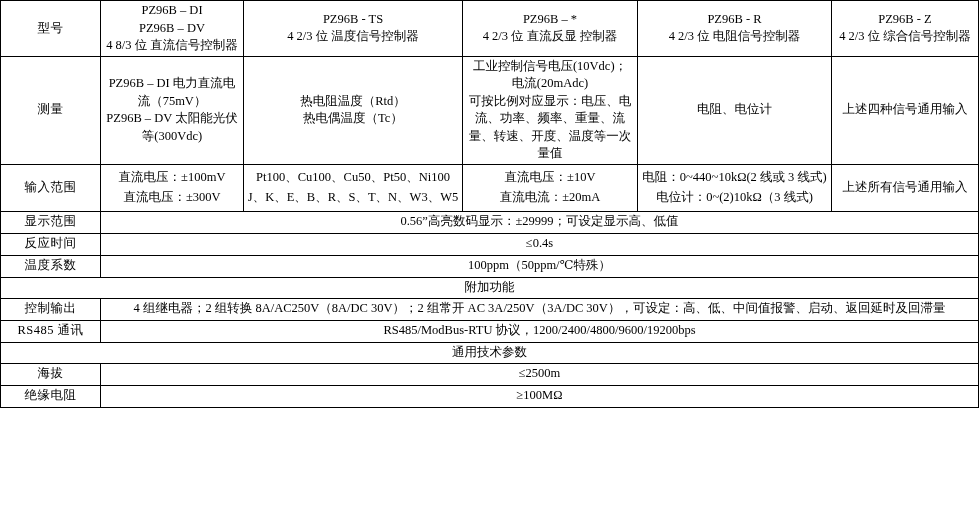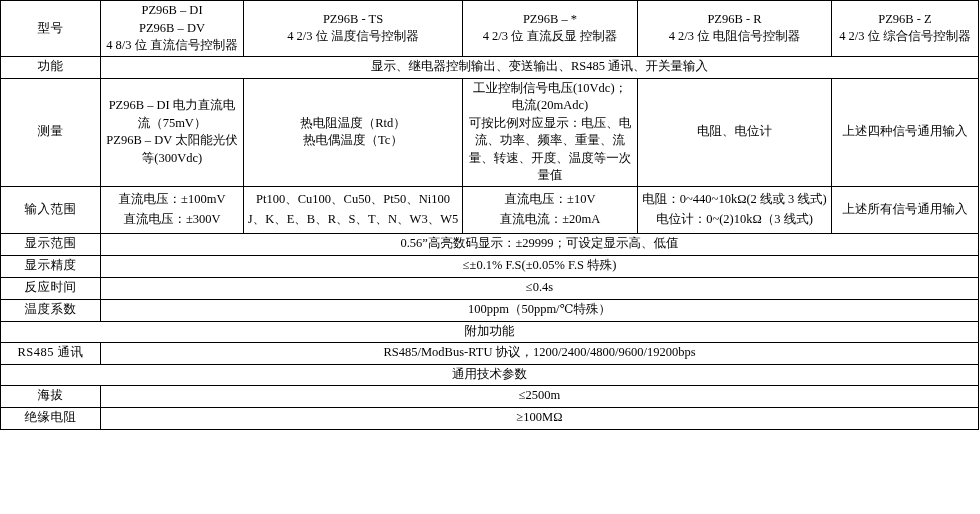--- a/index.html
+++ b/index.html
@@ -67,24 +67,20 @@
     <td class="tight">
       <div>PZ96B - R</div>
       <div>4 2/3 位  电阻信号控制器</div>
     </td>
     <td class="tight">
       <div>PZ96B - Z</div>
       <div>4 2/3 位  综合信号控制器</div>
     </td>
   </tr>
 
-  <tr class="r-thin">
-    <td class="lbl">功能</td>
-    <td colspan="5">显示、继电器控制输出、变送输出、RS485 通讯、开关量输入</td>
-  </tr>
 
   <tr class="r-measure">
     <td class="lbl">测量</td>
     <td class="tight">
       <div>PZ96B – DI 电力直流电流（75mV）</div>
       <div>PZ96B – DV 太阳能光伏等(300Vdc)</div>
     </td>
     <td class="tight">
       <div>热电阻温度（Rtd）</div>
       <div>热电偶温度（Tc）</div>
@@ -117,40 +113,40 @@
       <div>电位计：0~(2)10kΩ（3 线式)</div>
     </td>
     <td>上述所有信号通用输入</td>
   </tr>
 
   <tr class="r-thin">
     <td class="lbl">显示范围</td>
     <td colspan="5">0.56”高亮数码显示：±29999；可设定显示高、低值</td>
   </tr>
 
-  <tr class="r-thin">
-    <td class="lbl">显示精度</td>
-    <td colspan="5">≤±0.1% F.S(±0.05% F.S 特殊)</td>
-  </tr>
 
   <tr class="r-thin">
     <td class="lbl">反应时间</td>
     <td colspan="5">≤0.4s</td>
   </tr>
 
   <tr class="r-thin">
     <td class="lbl">温度系数</td>
     <td colspan="5">100ppm（50ppm/℃特殊）</td>
   </tr>
 
   <tr class="r-section">
     <td colspan="6">附加功能</td>
   </tr>
 
 
+  <tr class="r-thin">
+    <td class="lbl">控制输出</td>
+    <td colspan="5">4 组继电器；2 组转换 8A/AC250V（8A/DC 30V）；2 组常开 AC 3A/250V（3A/DC 30V），可设定：高、低、中间值报警、启动、返回延时及回滞量</td>
+  </tr>
 
 
   <tr class="r-thin">
     <td class="lbl">RS485 通讯</td>
     <td colspan="5">RS485/ModBus-RTU 协议，1200/2400/4800/9600/19200bps</td>
   </tr>
 
   <tr class="r-section">
     <td colspan="6">通用技术参数</td>
   </tr>

